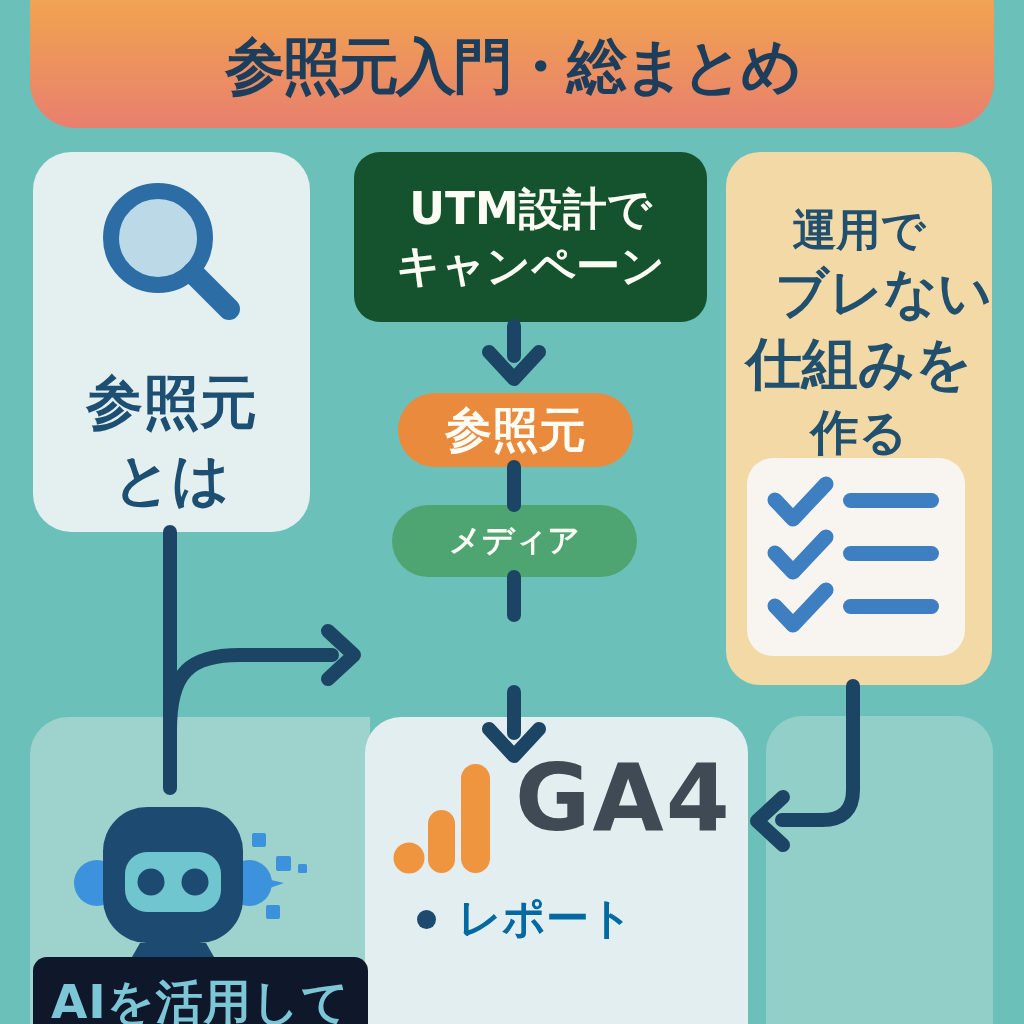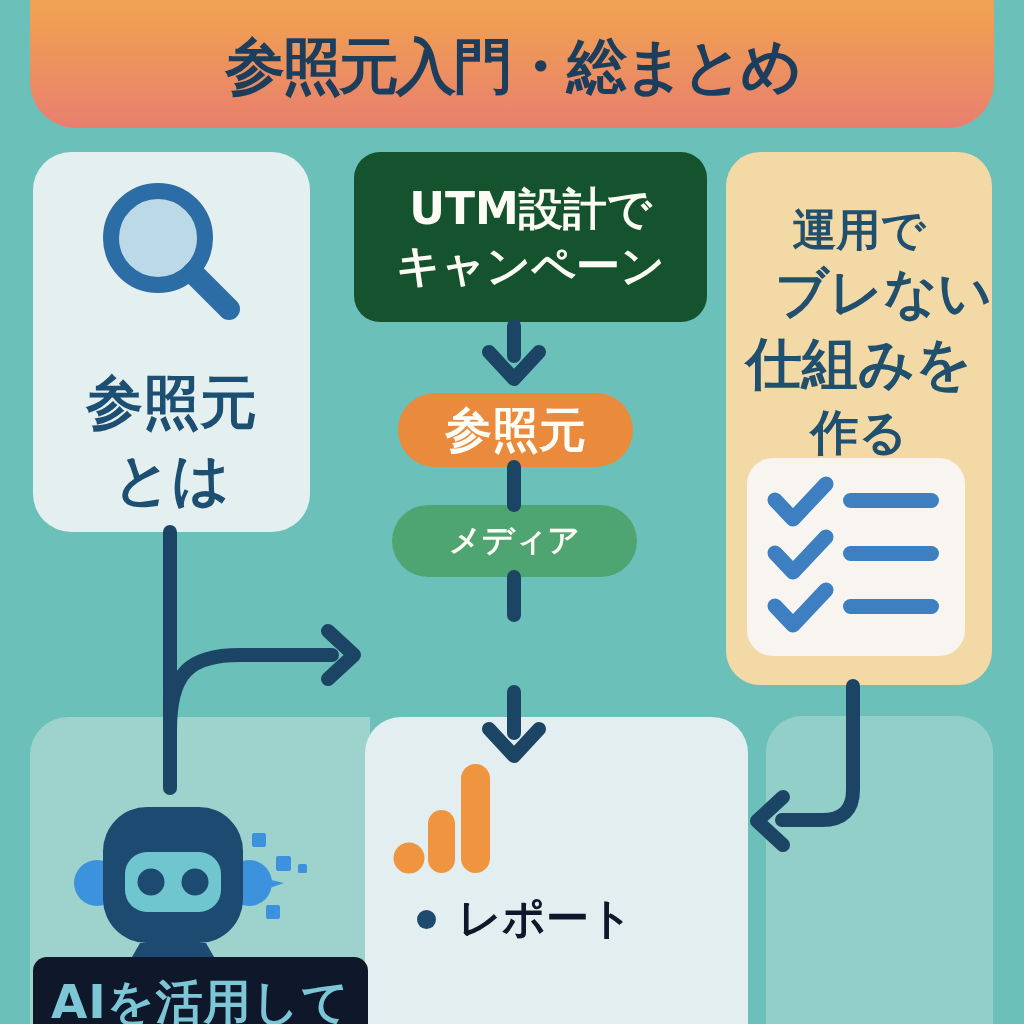--- a/index.html
+++ b/index.html
@@ -79,21 +79,21 @@
     border-radius:36px 36px 0 0;
   }
   .ga4-logo{position:absolute;left:18px;top:42px;}
   .ga4-title{
     position:absolute;left:150px;top:34px;font-size:92px;font-weight:600;
     color:#3f4a54;letter-spacing:2px;line-height:1.05;
   }
   .ga4-bullets{position:absolute;left:52px;top:176px;}
   .bullet-row{display:flex;align-items:center;height:52px;margin-bottom:16px;}
   .bullet-dot{width:19px;height:19px;border-radius:50%;background:#1d4a6e;margin-right:22px;flex:0 0 auto;}
-  .bullet-text{font-size:43px;font-weight:800;color:#0f172a;white-space:nowrap;}
+  .bullet-text{font-size:43px;font-weight:800;color:#0369a1;white-space:nowrap;}
 
   
   .ai-band{
     left:33px;top:957px;width:335px;height:67px;background:#0f172a;
     border-radius:14px 14px 0 0;overflow:hidden;text-align:center;
   }
   .ai-band .txt{
     margin-top:17px;font-size:47px;font-weight:800;color:#7cc6d6;
     letter-spacing:1px;white-space:nowrap;line-height:1.2;
   }
@@ -160,20 +160,21 @@
   </div>
 
   <div class="abs ga4-card">
     <svg class="ga4-logo" width="135" height="118" viewBox="0 0 135 118">
       <g fill="#f0953f">
         <circle cx="26" cy="99" r="15.5"></circle>
         <rect x="45" y="51" width="27" height="63" rx="13.5"></rect>
         <rect x="78" y="5" width="29" height="109" rx="14.5"></rect>
       </g>
     </svg>
+    <div class="ga4-title">GA4</div>
     <div class="ga4-bullets">
       <div class="bullet-row">
         <span class="bullet-dot"></span>
         <span class="bullet-text">レポート</span>
       </div>
     </div>
   </div>
 
   <svg class="abs" style="left:30px;top:717px;" width="340" height="307" viewBox="0 0 340 307">
 

